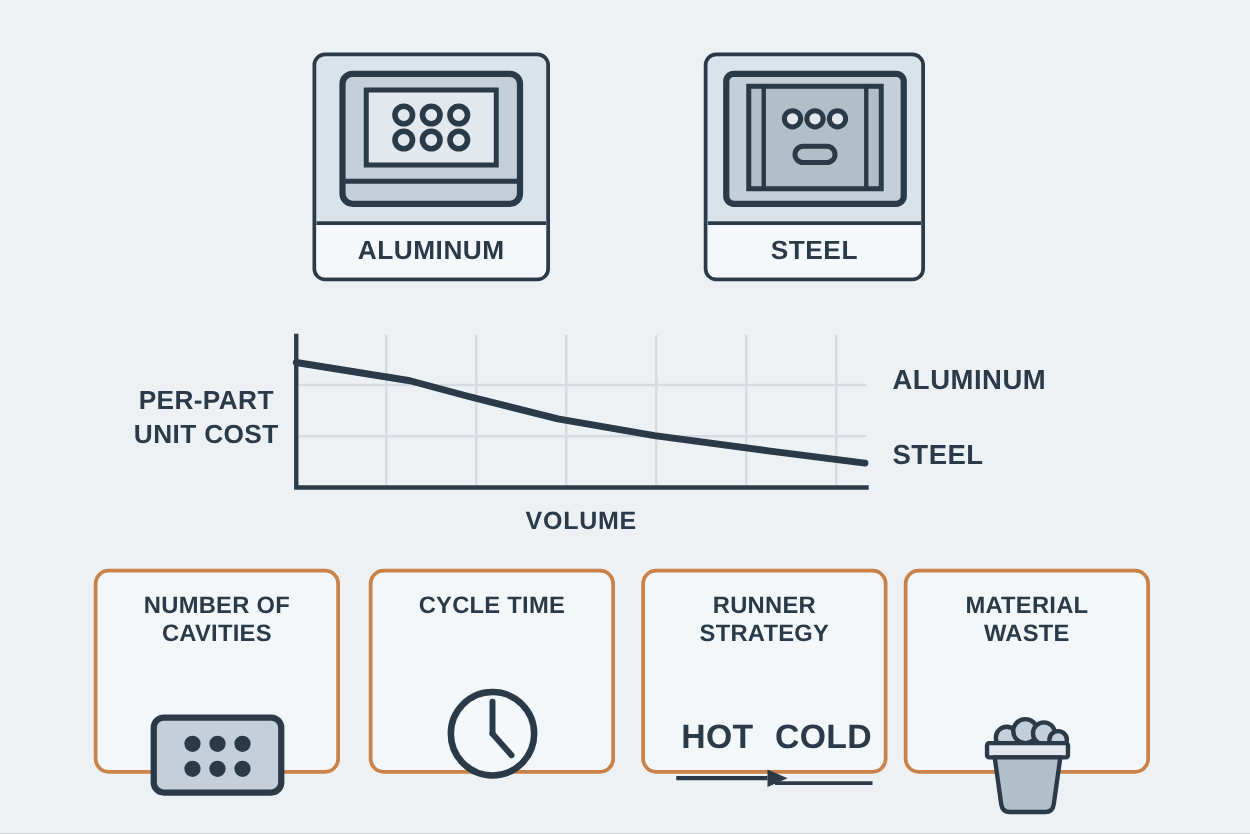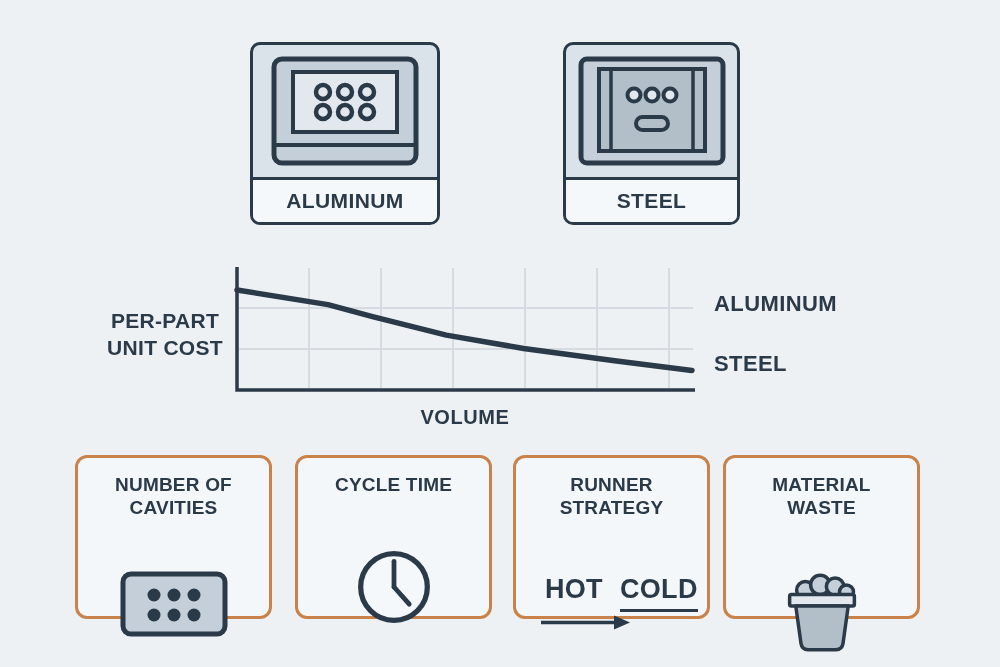--- a/index.html
+++ b/index.html
@@ -29,21 +29,21 @@
   
   .factor-card{position:absolute;top:455px;width:197px;height:164px;border:3px solid var(--accent-orange);border-radius:12px;background:var(--card-bg);display:flex;flex-direction:column;align-items:center;padding-top:15px;gap:39px;}
   #factor-cavities{left:75px;}
   #factor-cycle{left:295px;}
   #factor-runner{left:513px;}
   #factor-waste{left:723px;}
   .factor-title{text-align:center;font-weight:700;font-size:19px;line-height:23px;letter-spacing:.2px;}
   .factor-icon{margin-top:12px;flex:1;display:flex;align-items:flex-start;justify-content:center;}
   .runner-wrap{position:relative;width:100%;flex:1;font-weight:700;font-size:27px;letter-spacing:.3px;}
   .hot-label{position:absolute;left:29px;top:16px;}
-  .cold-label{position:absolute;left:104px;top:16px;border-bottom:3px solid var(--ink);padding-bottom:4px;}
+  .cold-label{position:absolute;left:104px;top:16px;border-bottom:3px solid var(--ink);padding-bottom:20px;}
   .runner-arrow{position:absolute;left:24px;top:56px;}
 </style>
 </head>
 <body>
 
 <div class="canvas">
 
   <div class="mold-card" id="mold-aluminum">
     <div class="icon-area">
       <svg width="150" height="112" viewBox="0 0 150 112">

